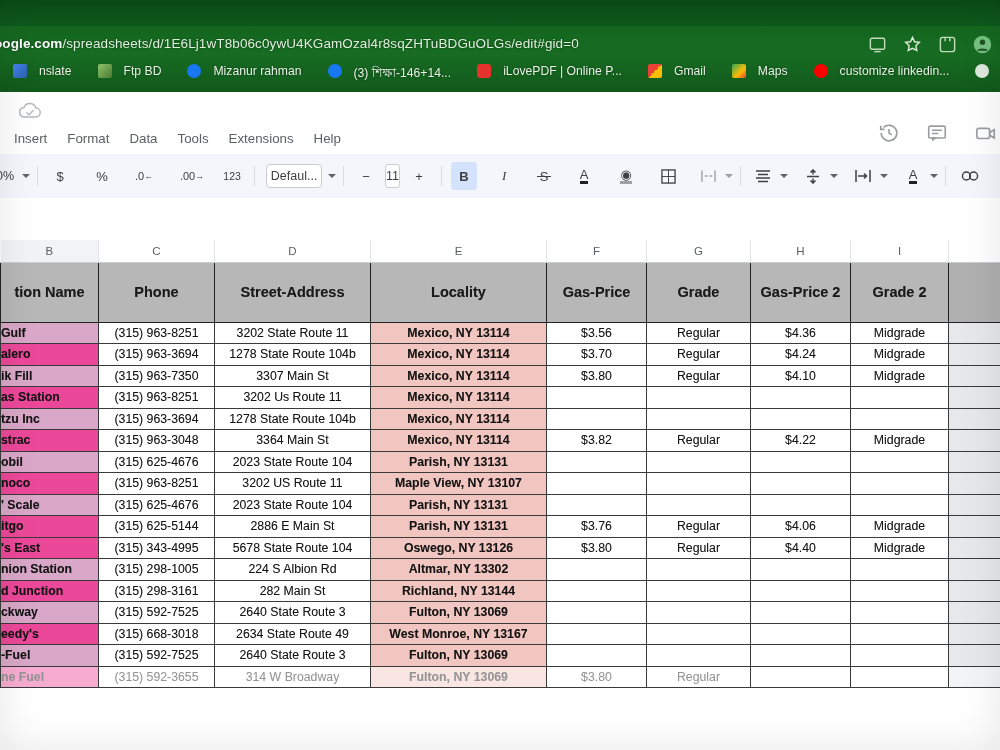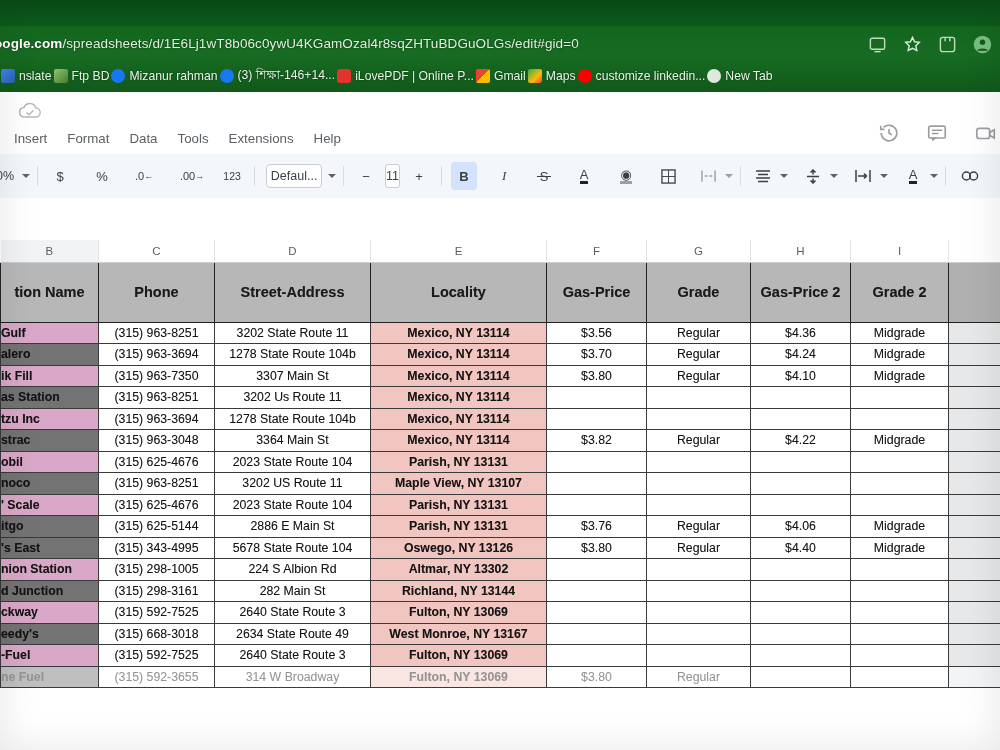--- a/index.html
+++ b/index.html
@@ -29,22 +29,22 @@
   .url-text b { color:#ffffff; font-weight:700; }
   .url-icons { position:absolute; right:8px; top:4px; height:24px; display:flex; align-items:center; gap:16px; }
   .url-icons .ic { width:19px; height:19px; opacity:.92; filter: blur(.3px); }
 
   .bm-row {
     position:absolute; left:0; top:60px; width:1000px; height:32px;
     display:flex; align-items:center; gap:0px; padding-left:-4px;
     filter: blur(.35px);
   }
   .bm {
-    display:flex; align-items:center; gap:4px; height:24px;
-    padding:0 1px; color:#e7f3e5; font-size:12.2px; white-space:nowrap;
+    display:flex; gap:12px; height:24px;
+    padding:0 13px; color:#e7f3e5; font-size:12.2px; white-space:nowrap;
     text-shadow:0 0 2px rgba(0,0,0,.5);
   }
   .bm .fav { width:14px; height:14px; border-radius:2px; flex:none; display:block; }
 
   
   .app { position:absolute; left:0; top:92px; width:1000px; height:658px; background:#ffffff; }
 
   .menubar { position:absolute; left:6px; top:0; width:1000px; height:68px; background:#fff; }
   .cloud-icon { position:absolute; left:10px; top:8px; width:28px; height:22px; opacity:.55; }
   .menu-items {
@@ -108,21 +108,21 @@
     filter: blur(.32px); text-shadow:0 0 .6px rgba(0,0,0,.35);
   }
   tr.hdr td.blank { background:#b0b0b0; border-left:1px solid #222; }
 
   tr.data td {
     height:21.5px; font-size:12.3px; color:#141414; vertical-align:middle;
     border:1px solid #3a3a3a; white-space:nowrap; overflow:hidden;
     filter: blur(.33px); text-shadow:0 0 .5px rgba(0,0,0,.3);
   }
   td.c-name  { background:#d9a7c7; text-align:left;   padding-left:6px; font-weight:600;}
-  td.c-name.alt { background:#737373; }
+  td.c-name.alt { background:#ec4899; }
   td.c-phone { background:#ffffff; text-align:center; }
   td.c-addr  { background:#ffffff; text-align:center; }
   td.c-loc   { background:#f2c6c0; text-align:center; font-weight:600; }
   td.c-plain { background:#ffffff; text-align:center; }
   td.c-tail  { background:#e6e8e9; border:1px solid #c3c6c8; }
 
   .fadeRow td { opacity:.45; }
   .vignette {
     position:absolute; inset:0; pointer-events:none;
     box-shadow: inset 0 0 40px rgba(0,0,0,.10);

